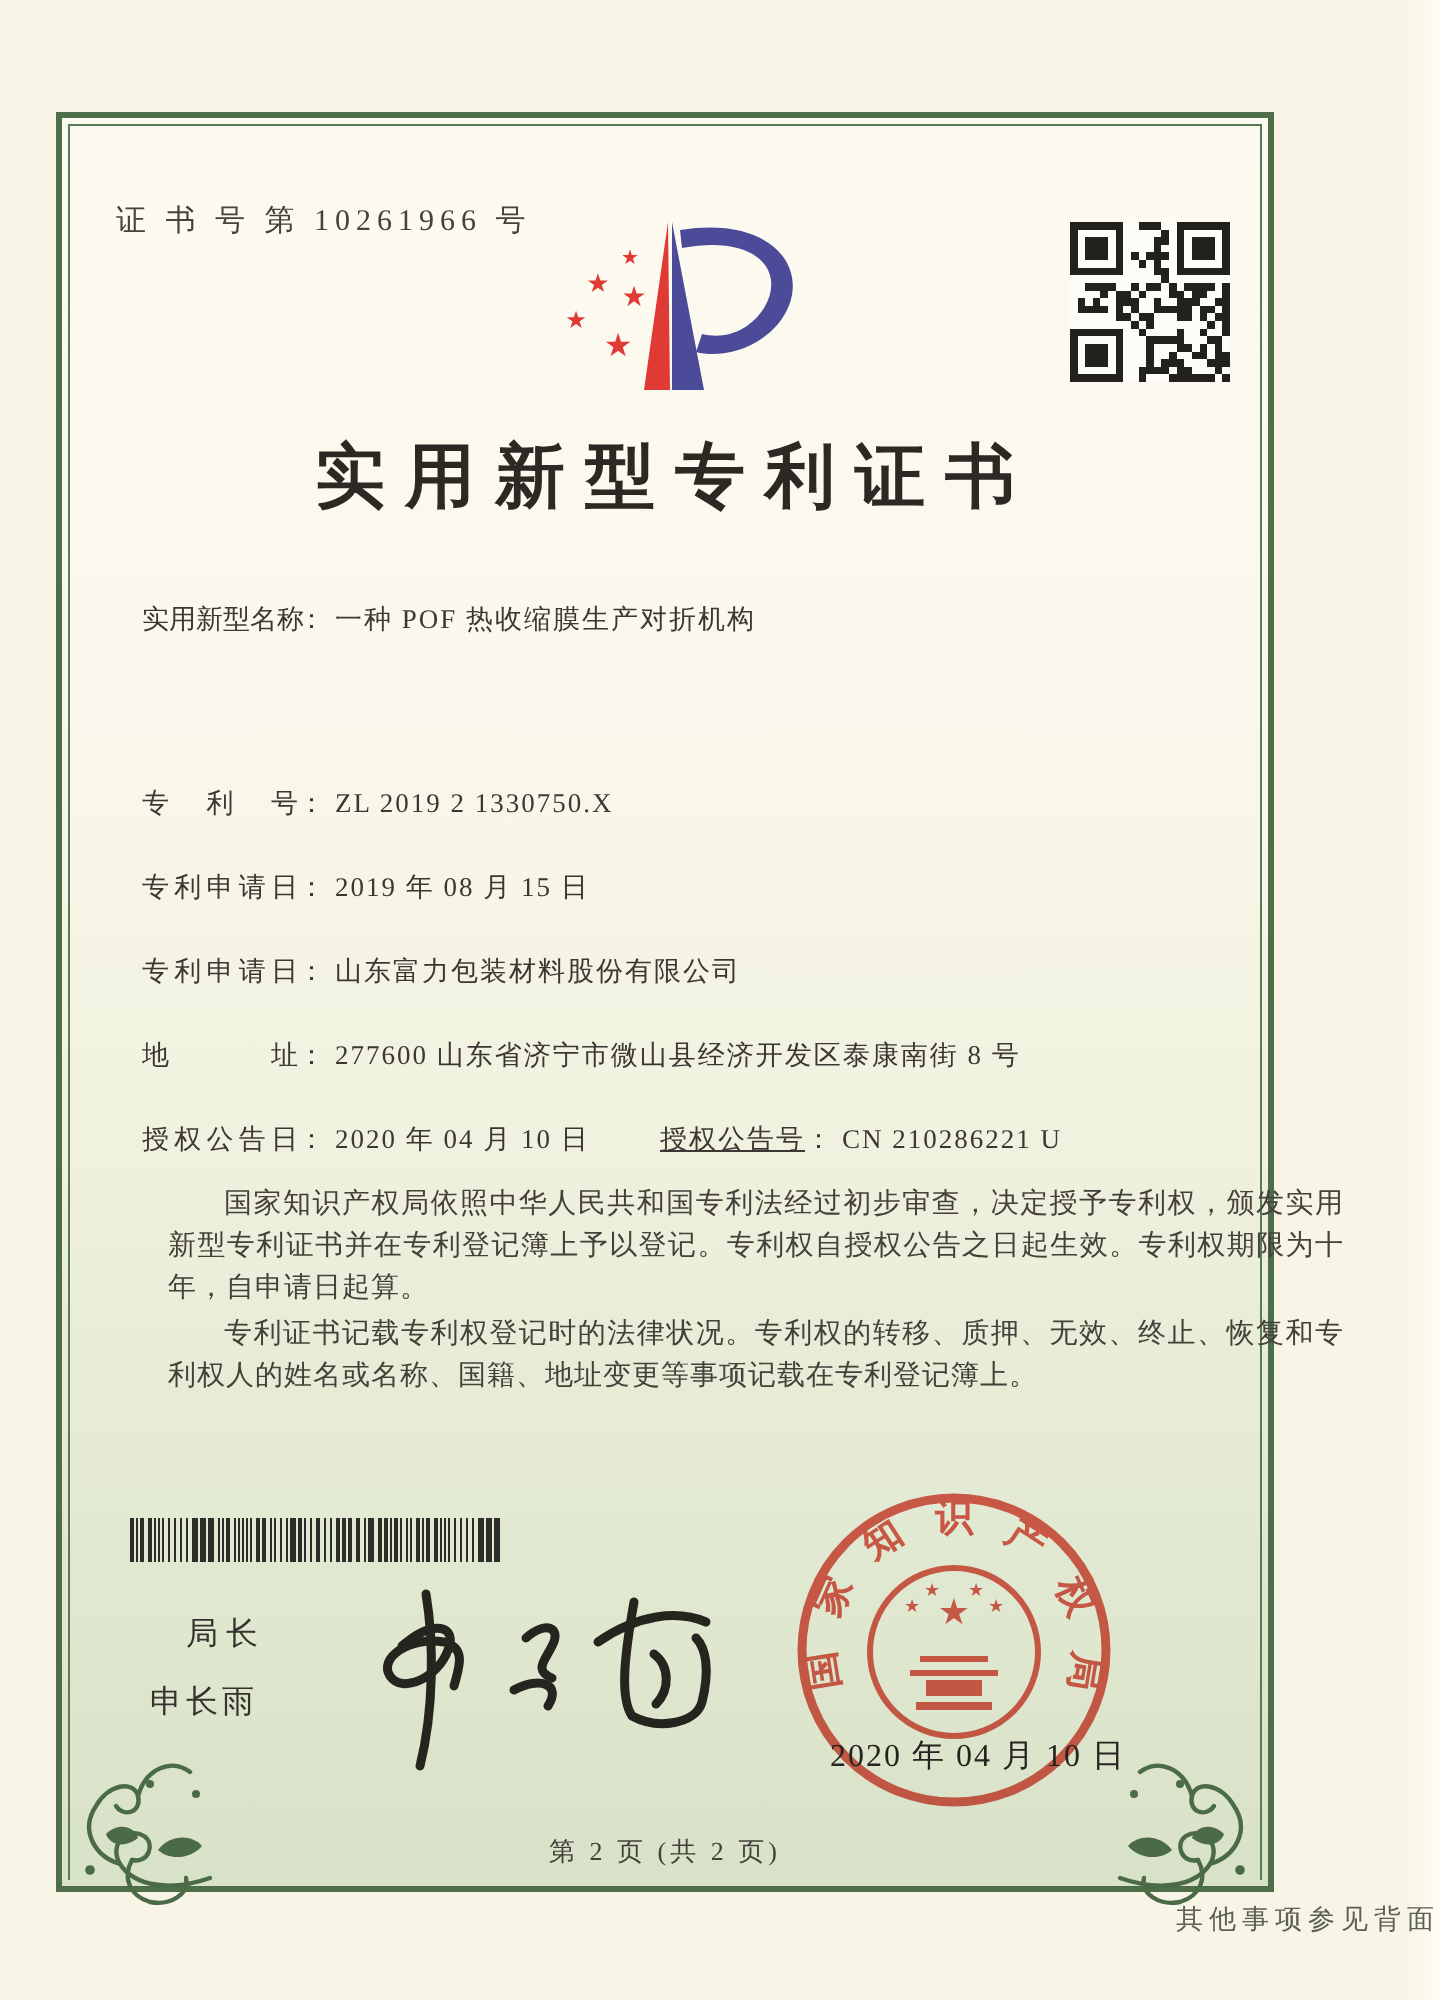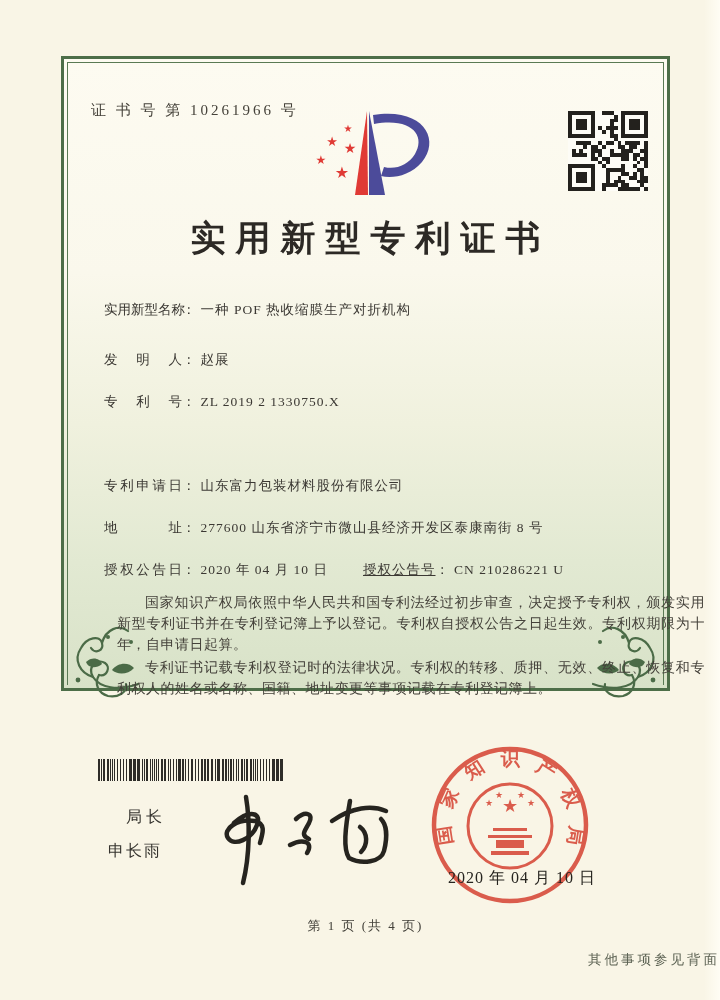--- a/index.html
+++ b/index.html
@@ -8,21 +8,21 @@
     position:relative;
     background:#f9f5e6;
     font-family:"Liberation Serif","DejaVu Serif",serif;
     overflow:hidden;
   }
   
   .scan-edge { position:absolute; right:0; top:0; width:16px; height:100%;
     background:linear-gradient(90deg, rgba(255,255,255,0), #fffdf4); }
 
   .cert {
-    position:absolute; left:61px; top:56px; width:609px; height:635px;
+    position:absolute; left:28px; top:56px; width:609px; height:890px;
     border:3px solid #4d6e48;
     background:linear-gradient(180deg,#fdfbf1 0%,#faf8ec 34%,#f0f1de 58%,#e2e9d2 80%,#d8e2c8 100%);
   }
   .cert .innerline {
     position:absolute; left:3px; top:3px; right:3px; bottom:3px;
     border:1px solid #5a7a54; border-bottom:none; pointer-events:none;
   }
 
   .cert-no {
     position:absolute; left:27px; top:42px;
@@ -263,28 +263,28 @@
       <rect x="4" y="60" width="20" height="20" fill="#fdfcf6"></rect>
       <rect x="8" y="64" width="12" height="12" fill="#23211d"></rect>
     </svg>
 
   <div class="title">实用新型专利证书</div>
 
   <div class="row" style="top:242px">
     <span class="lbl">实用新型名称</span><span class="colon">：</span><span class="val">一种 POF 热收缩膜生产对折机构</span>
   </div>
 
-  <div class="row" style="top:292px">
-    <span class="lbl">发明人</span><span class="colon">：</span><span class="val">赵展</span>
-  </div>
 
   <div class="row" style="top:334px">
     <span class="lbl">专利号</span><span class="colon">：</span><span class="val">ZL 2019 2 1330750.X</span>
   </div>
 
+  <div class="row" style="top:376px">
+    <span class="lbl">专利申请日</span><span class="colon">：</span><span class="val">2019 年 08 月 15 日</span>
+  </div>
 
   <div class="row" style="top:418px">
     <span class="lbl">专利申请日</span><span class="colon">：</span><span class="val">山东富力包装材料股份有限公司</span>
   </div>
 
   <div class="row" style="top:460px">
     <span class="lbl">地址</span><span class="colon">：</span><span class="val">277600 山东省济宁市微山县经济开发区泰康南街 8 号</span>
   </div>
 
   <div class="row" style="top:502px">
@@ -396,16 +396,16 @@
         <rect x="68" y="88" width="34" height="3"></rect>
         <rect x="63" y="95" width="44" height="3"></rect>
         <rect x="71" y="100" width="28" height="8"></rect>
         <rect x="66" y="111" width="38" height="4"></rect>
       </g>
     </g>
   </svg>
 
   <div class="seal-date">2020 年 04 月 10 日</div>
 
-  <div class="page-no">第 1 页 (共 4 页)</div>
+  <div class="page-no">第 2 页 (共 2 页)</div>
 </div>
 
 <div class="back-note">其他事项参见背面</div>
 
 </body></html>

